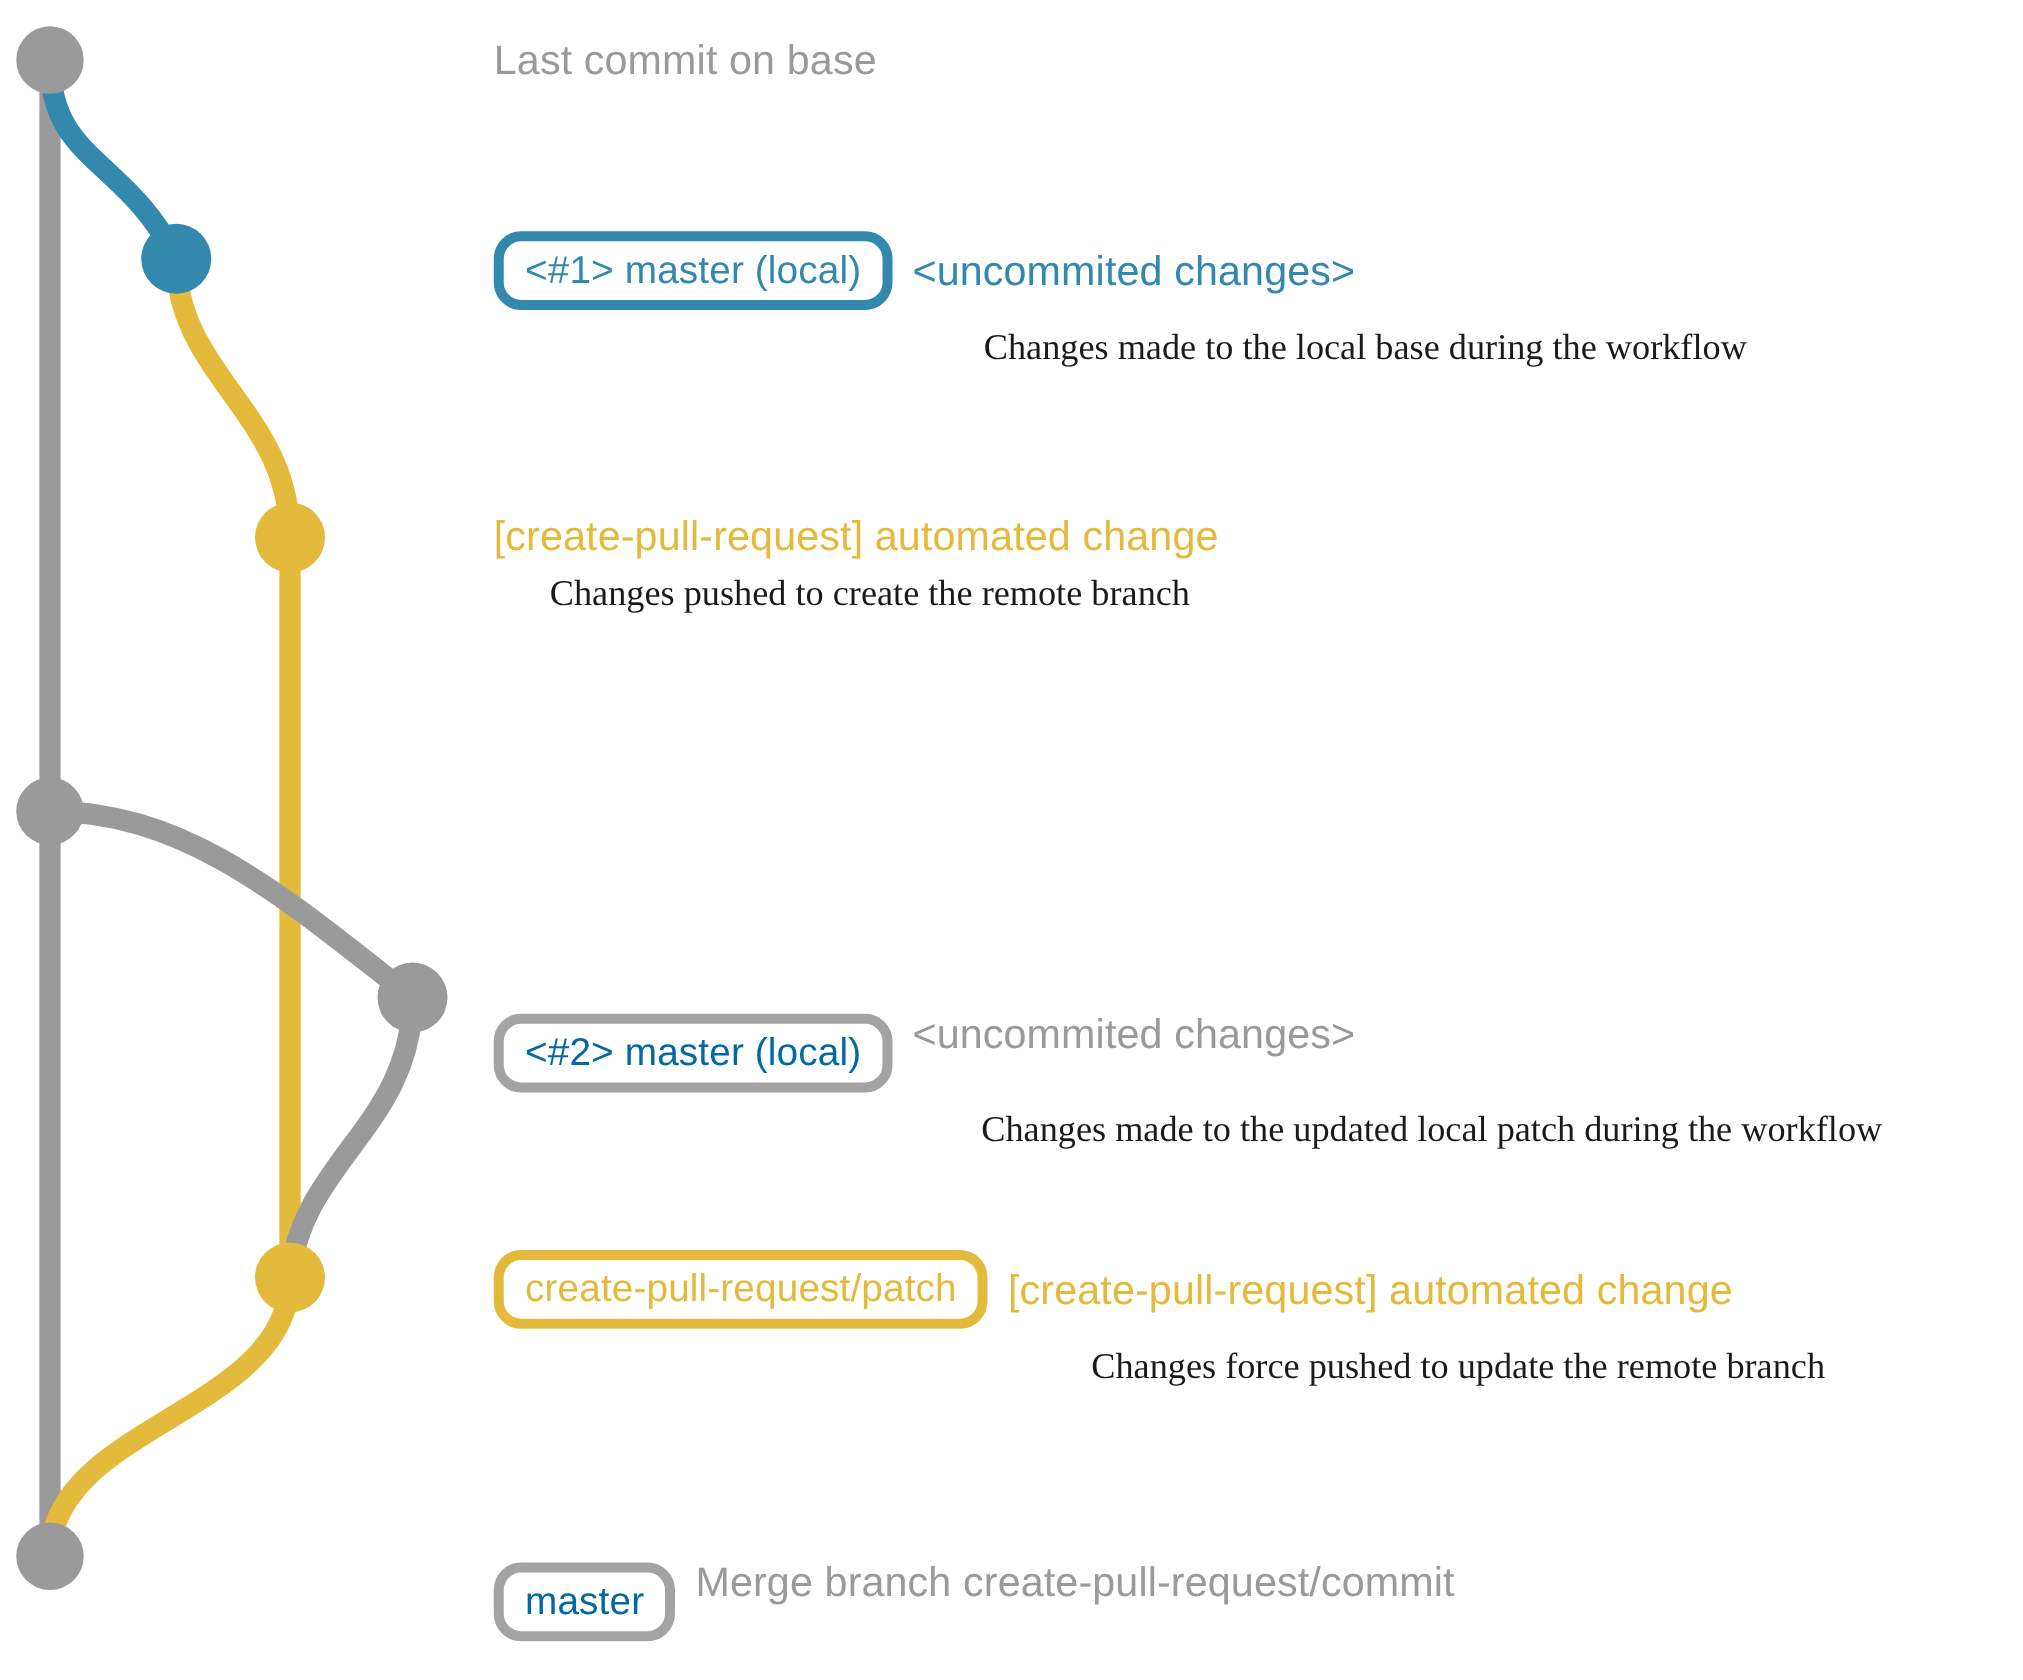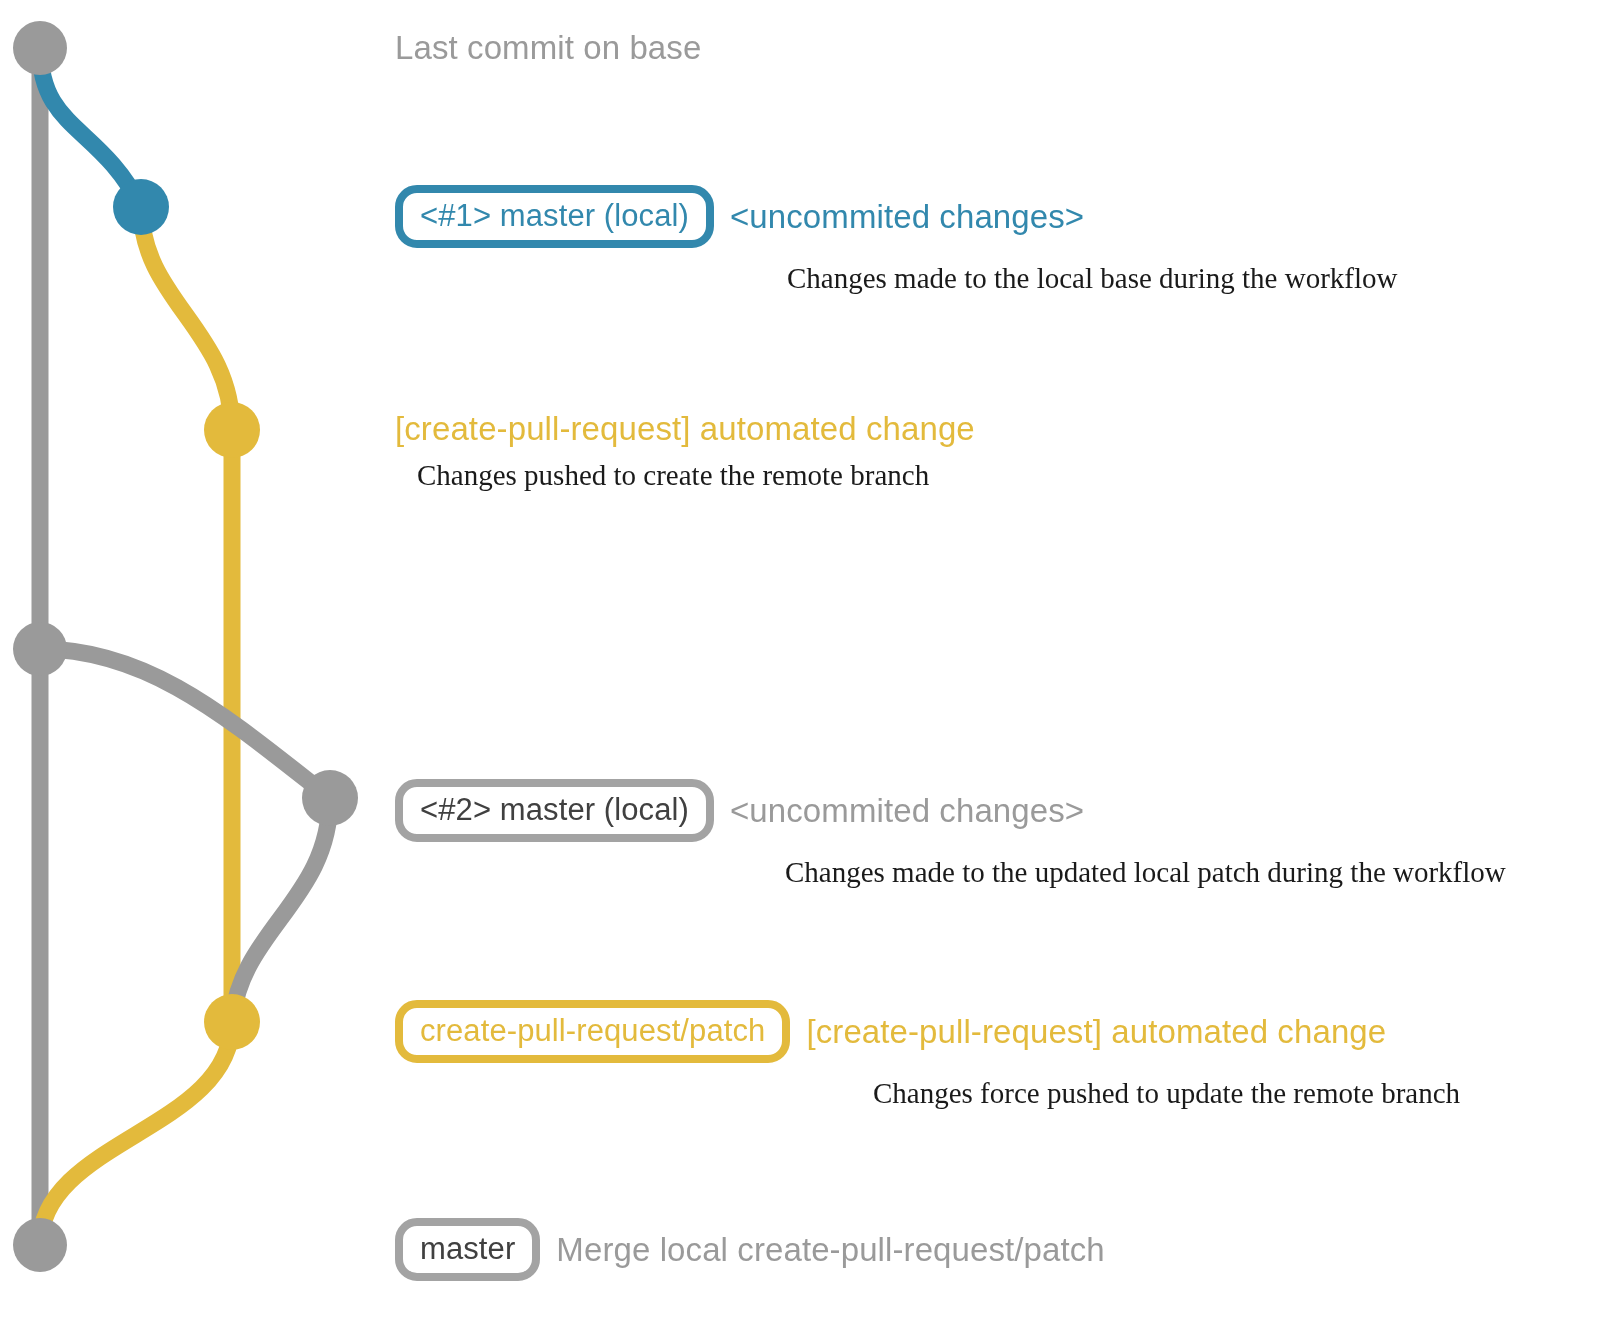--- a/index.html
+++ b/index.html
@@ -45,21 +45,21 @@
     border-radius: 22px;
     padding: 7px 17px 9px 17px;
     font-size: 31px;
     line-height: 1.0;
     color: #8a8a8a;
     background: #ffffff;
     letter-spacing: 0.1px;
   }
   .badge.blue  { border-color: #3288ad; color: #3288ad; }
   .badge.gold  { border-color: #e3ba3c; color: #e3ba3c; }
-  .badge.grey  { border-color: #a3a3a3; color: #404040; }
+  .badge.grey  { border-color: #a3a3a3; color: #0369a1; margin-top: 32px; }
 
   .subject {
     font-size: 33px;
     line-height: 1.0;
     white-space: nowrap;
     letter-spacing: 0.1px;
   }
   .subject.blue { color: #3288ad; }
   .subject.gold { color: #e3ba3c; }
   .subject.grey { color: #9a9a9a; }
@@ -117,21 +117,21 @@
       <span class="badge blue">&lt;#1&gt; master (local)</span>
       <span class="subject blue">&lt;uncommited changes&gt;</span>
     </div>
     <div class="note" style="margin-left:392px;text-align:center;">Changes made to the local base during the workflow</div>
   </div>
 
   <div class="row plain" style="top:412px;">
     <div class="headline">
       <span class="subject gold">[create-pull-request] automated change</span>
     </div>
-    <div class="note" style="margin-left:22px;">Changes pushed to create the remote branch</div>
+    <div class="note" style="margin-left:22px;text-align:center;">Changes pushed to create the remote branch</div>
   </div>
 
 
   <div class="row" style="top:779px;">
     <div class="headline">
       <span class="badge grey">&lt;#2&gt; master (local)</span>
       <span class="subject grey">&lt;uncommited changes&gt;</span>
     </div>
     <div class="note" style="margin-left:390px;">Changes made to the updated local patch during the workflow</div>
   </div>
@@ -140,17 +140,17 @@
     <div class="headline">
       <span class="badge gold">create-pull-request/patch</span>
       <span class="subject gold">[create-pull-request] automated change</span>
     </div>
     <div class="note" style="margin-left:478px;">Changes force pushed to update the remote branch</div>
   </div>
 
   <div class="row" style="top:1218px;">
     <div class="headline">
       <span class="badge grey">master</span>
-      <span class="subject grey">Merge local create-pull-request/patch</span>
+      <span class="subject grey">Merge branch create-pull-request/commit</span>
     </div>
   </div>
 
 </div>
 
 </body></html>

